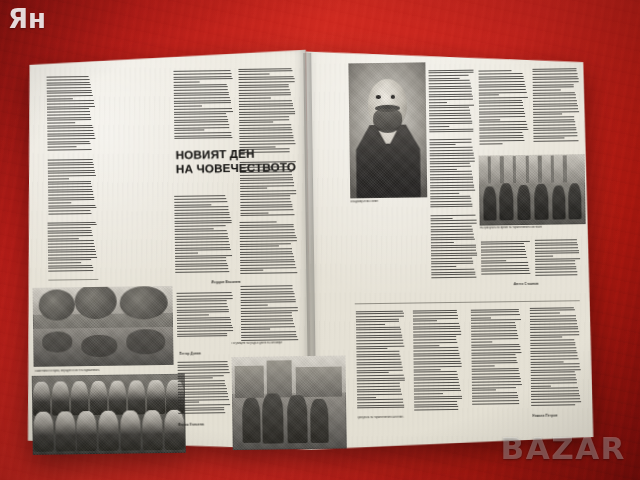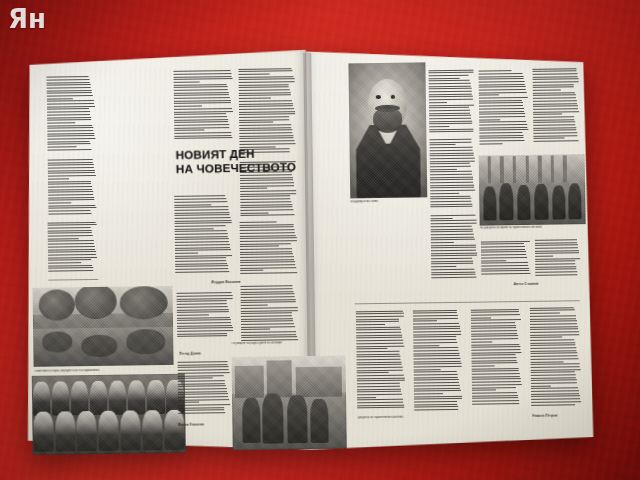--- a/index.html
+++ b/index.html
@@ -1027,14 +1027,17 @@
     <div class="byline" style="left:89.0%; top:91.0%; font-size:3.0px;">Никола Петров</div>
 
     <div class="capt" style="left:58.2%; top:91.2%; width:22%; height:3%;">Трибуната на тържественото шествие.</div>
 
   </div>
 
   <div class="vignette"></div>
 
   <div id="wm-corner">Ян</div>
 
+  <div id="wm-brand">
+    <span>BAZAR</span>
+  </div>
 
 </div>
 
 </body></html>

